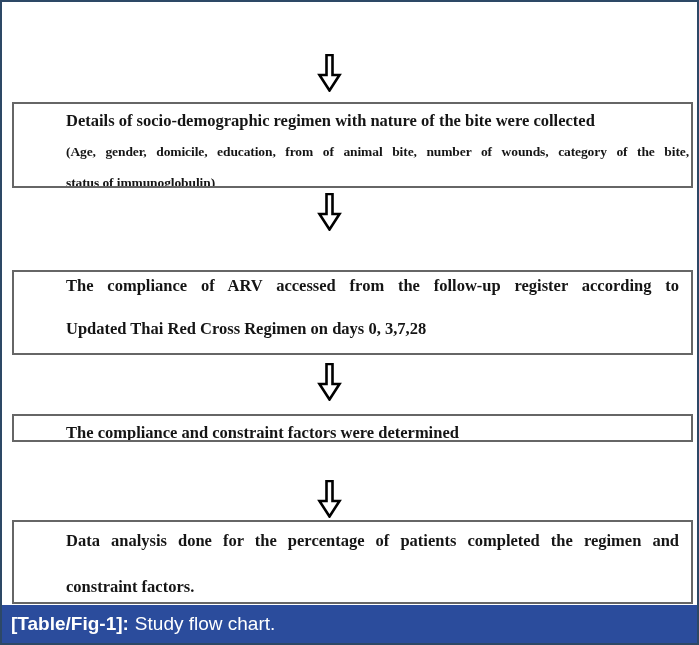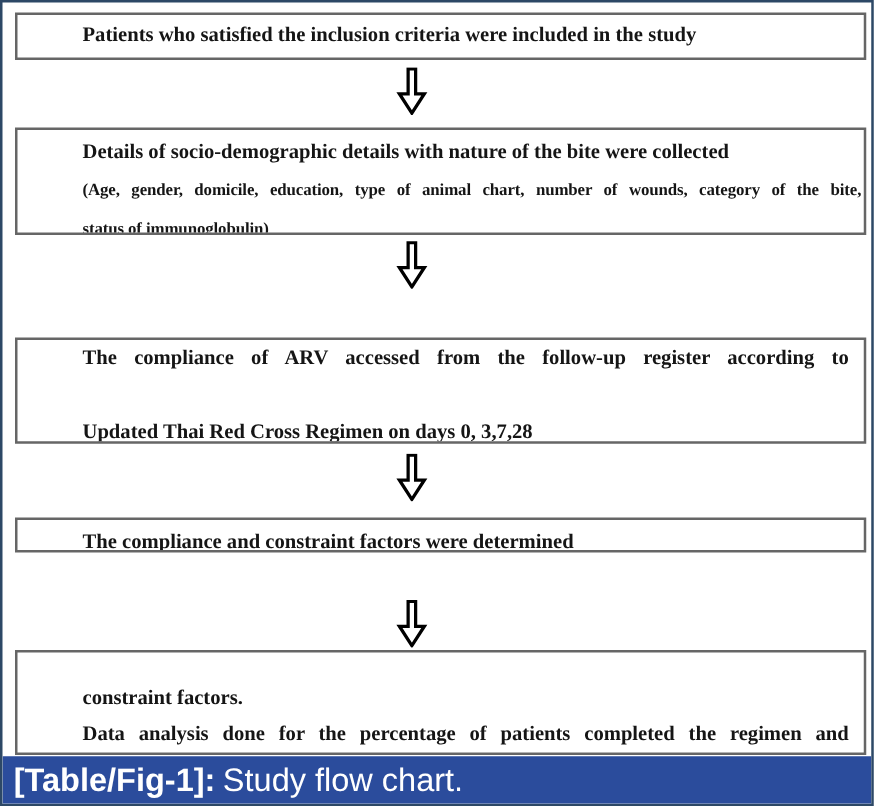--- a/index.html
+++ b/index.html
@@ -53,21 +53,21 @@
 
   #box1 { top: 8px;   height: 38px; }
   #box1 .line { padding-top: 6px; }
 
   #box2 { top: 100px; height: 86px; }
   #box2 .heading { padding-top: 7px; }
   #box2 .sub-1 { margin-top: 13px; }
 
   #box3 { top: 268px; height: 85px; }
   #box3 .l1 { padding-top: 4px; }
-  #box3 .l2 { margin-top: 39px; }
+  #box3 .l2 { margin-top: 23px; }
 
   #box4 { top: 412px; height: 28px; }
   #box4 .line { padding-top: 7px; }
 
   #box5 { top: 518px; height: 84px; }
   #box5 .l1 { padding-top: 9px; }
   #box5 .l2 { margin-top: 26px; }
 
   .arrow {
     position: absolute;
@@ -80,44 +80,41 @@
   #arrow3 { top: 361px; }
   #arrow4 { top: 478px; }
 
   .caption-bar {
     position: absolute;
     left: 0; right: 0; bottom: 0;
     height: 38px;
     background: var(--caption-bg);
     color: var(--caption-text);
     font-family: "Liberation Sans", "DejaVu Sans", sans-serif;
-    font-size: 26px;
+    font-size: 19px;
     line-height: 38px;
     padding-left: 9px;
     white-space: nowrap;
   }
   .caption-bar .label { font-weight: bold; }
   .caption-bar .text  { font-weight: normal; margin-left: 6px; }
 </style>
 </head>
 <body>
 
 <div class="figure">
 
-  <div class="fbox" id="box1">
-    <div class="line">Patients who satisfied the inclusion criteria were included in the study</div>
-  </div>
 
   <svg class="arrow" id="arrow1" viewBox="0 0 26 38" xmlns="http://www.w3.org/2000/svg">
     <path d="M10 1 L16 1 L16 21 L23 21 L13 36.5 L3 21 L10 21 Z" fill="#ffffff" stroke="#000000" stroke-width="2.6" stroke-linejoin="miter"></path>
   </svg>
 
   <div class="fbox" id="box2">
-    <div class="line heading">Details of socio-demographic details with nature of the bite were collected</div>
-    <div class="sub sub-1 justify">(Age, gender, domicile, education, type of animal chart, number of wounds, category of the bite,</div>
+    <div class="line heading">Details of socio-demographic regimen with nature of the bite were collected</div>
+    <div class="sub sub-1 justify">(Age, gender, domicile, education, from of animal bite, number of wounds, category of the bite,</div>
     <div class="sub">status of immunoglobulin)</div>
   </div>
 
   <svg class="arrow" id="arrow2" viewBox="0 0 26 38" xmlns="http://www.w3.org/2000/svg">
     <path d="M10 1 L16 1 L16 21 L23 21 L13 36.5 L3 21 L10 21 Z" fill="#ffffff" stroke="#000000" stroke-width="2.6" stroke-linejoin="miter"></path>
   </svg>
 
   <div class="fbox" id="box3">
     <div class="line l1 justify">The compliance of ARV accessed from the follow-up register according to</div>
     <div class="line l2">Updated Thai Red Cross Regimen on days 0, 3,7,28</div>
@@ -129,21 +126,21 @@
 
   <div class="fbox" id="box4">
     <div class="line">The compliance and constraint factors were determined</div>
   </div>
 
   <svg class="arrow" id="arrow4" viewBox="0 0 26 38" xmlns="http://www.w3.org/2000/svg">
     <path d="M10 1 L16 1 L16 21 L23 21 L13 36.5 L3 21 L10 21 Z" fill="#ffffff" stroke="#000000" stroke-width="2.6" stroke-linejoin="miter"></path>
   </svg>
 
   <div class="fbox" id="box5">
+    <div class="line l1 justify">Data analysis done for the percentage of patients completed the regimen and</div>
     <div class="line l2">constraint factors.</div>
-    <div class="line l1 justify">Data analysis done for the percentage of patients completed the regimen and</div>
   </div>
 
   <div class="caption-bar">
     <span class="label">[Table/Fig-1]:</span><span class="text">Study flow chart.</span>
   </div>
 
 </div>
 
 </body></html>

